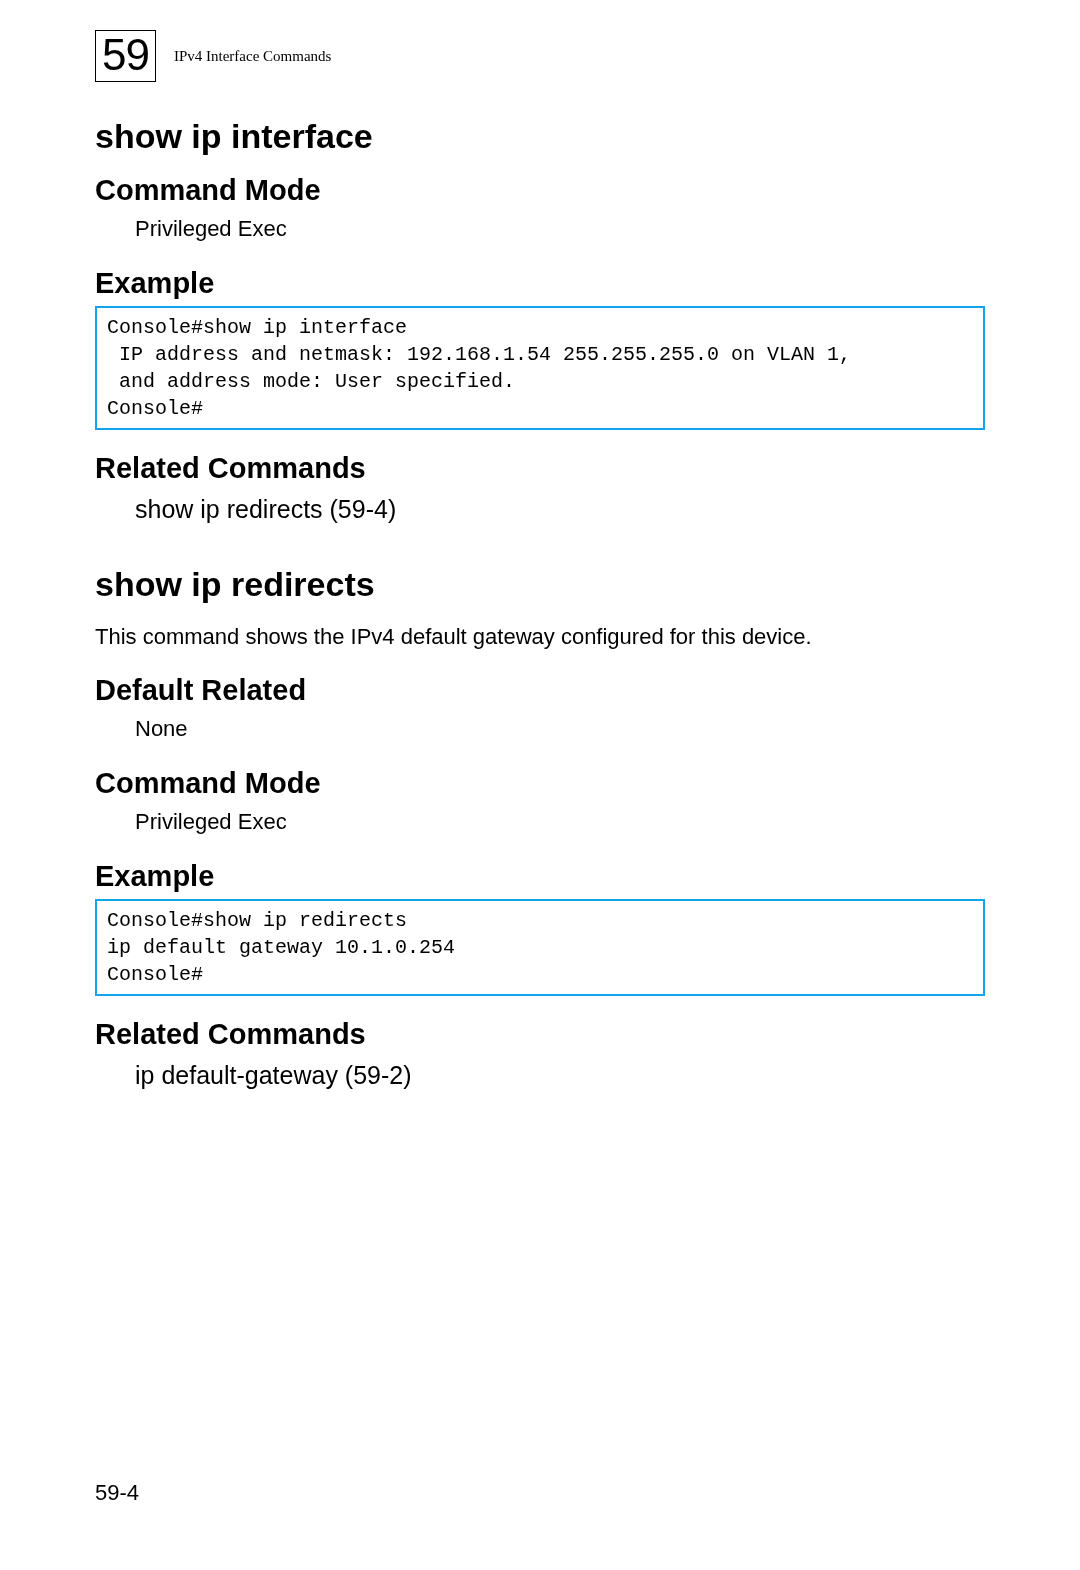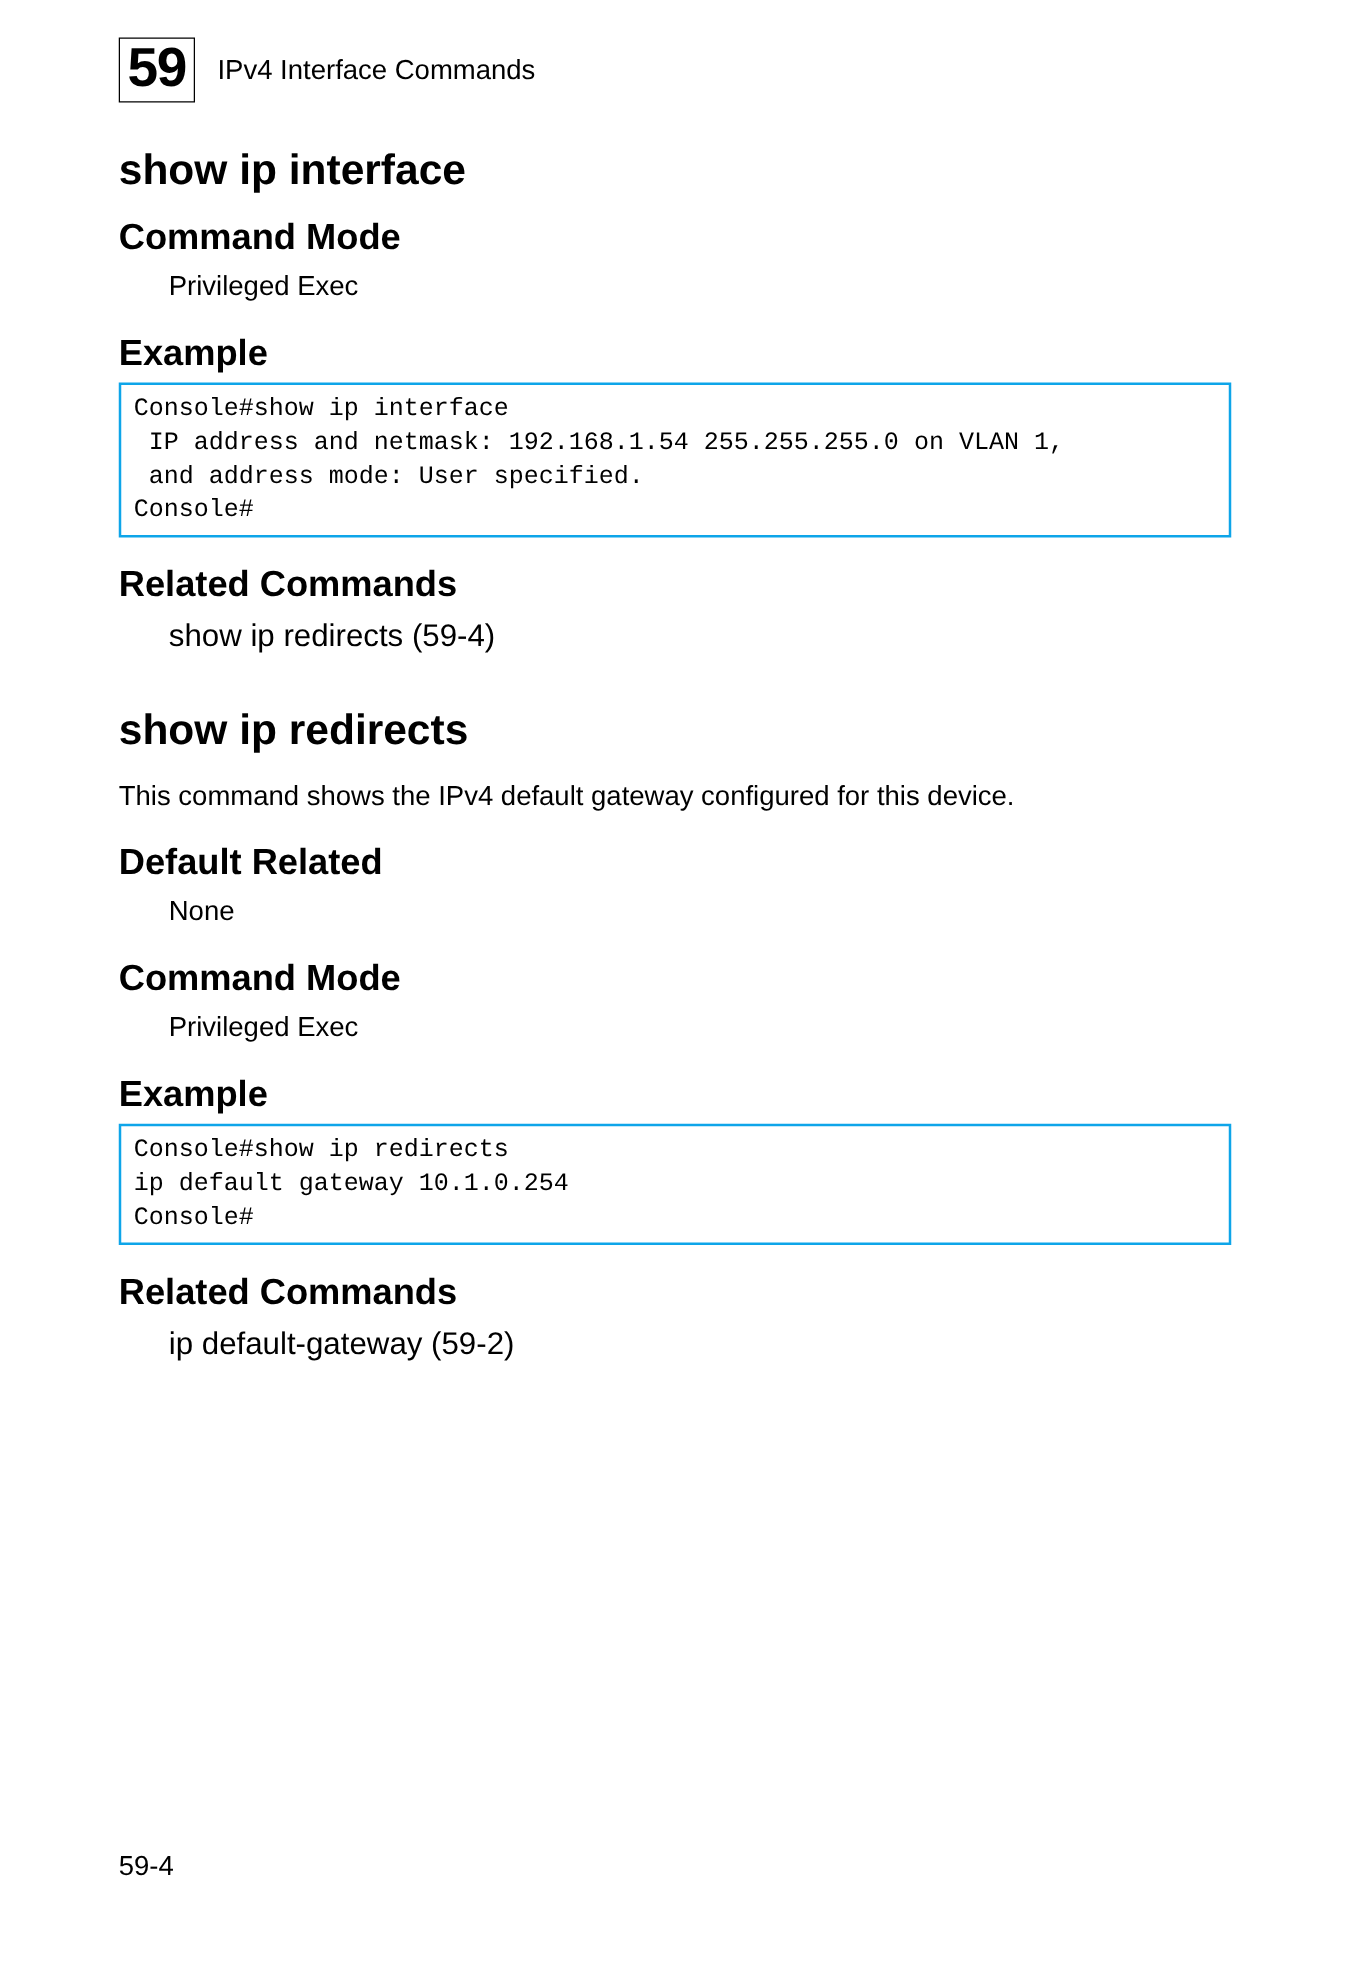--- a/index.html
+++ b/index.html
@@ -18,31 +18,32 @@
     padding: 30px 95px 50px 95px;
     position: relative;
   }
   .running-head {
     display: flex;
     align-items: center;
     margin-bottom: 35px;
   }
   .chapter-box {
     border: 1px solid #000;
-    font-weight: 700;
+    font-weight: 400;
     font-size: 44px;
     line-height: 1;
     padding: 2px 6px 4px 6px;
     margin-right: 18px;
     font-family: Arial, Helvetica, sans-serif;
     letter-spacing: -1px;
   }
   .running-title {
-    font-size: 22px;
+    font-size: 15px;
     font-weight: 400;
+    font-family: Liberation Serif, serif;
   }
   h1.section {
     font-size: 34px;
     font-weight: 700;
     margin: 30px 0 18px 0;
   }
   .body-text {
     font-size: 22px;
     margin: 0 0 22px 0;
     line-height: 1.35;

